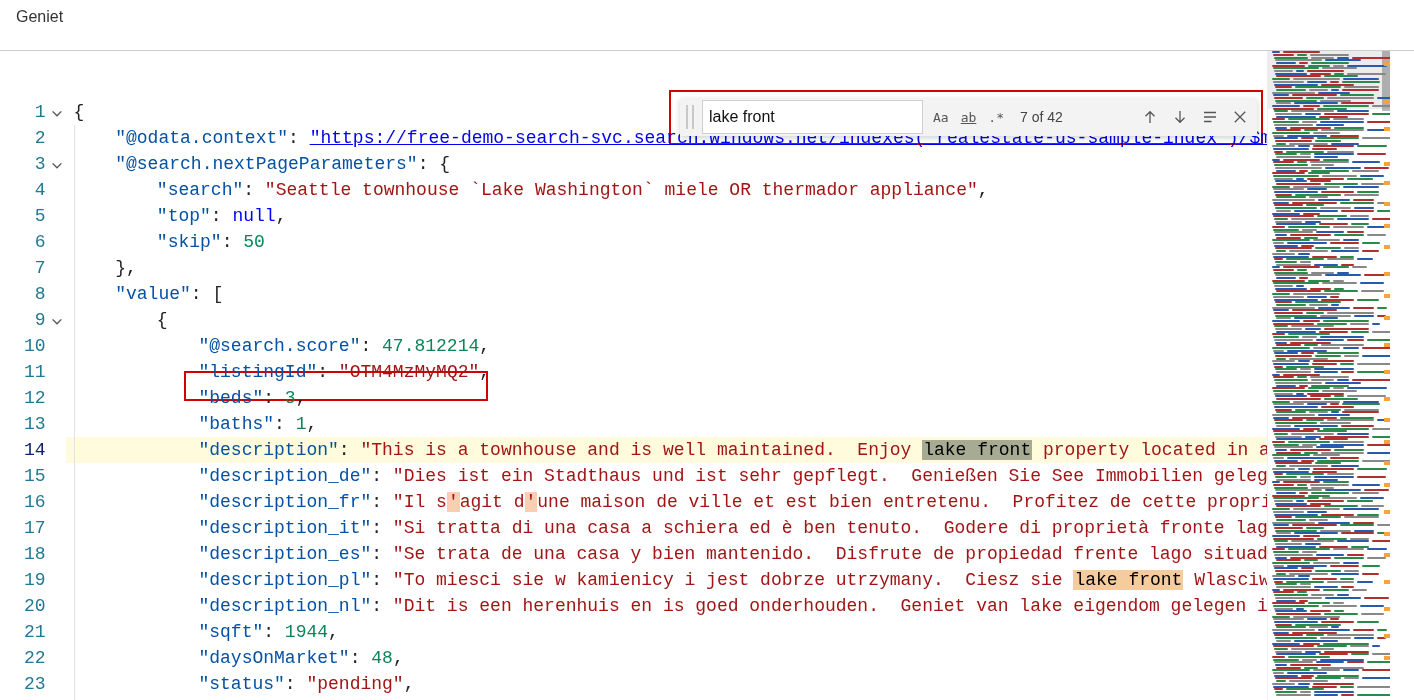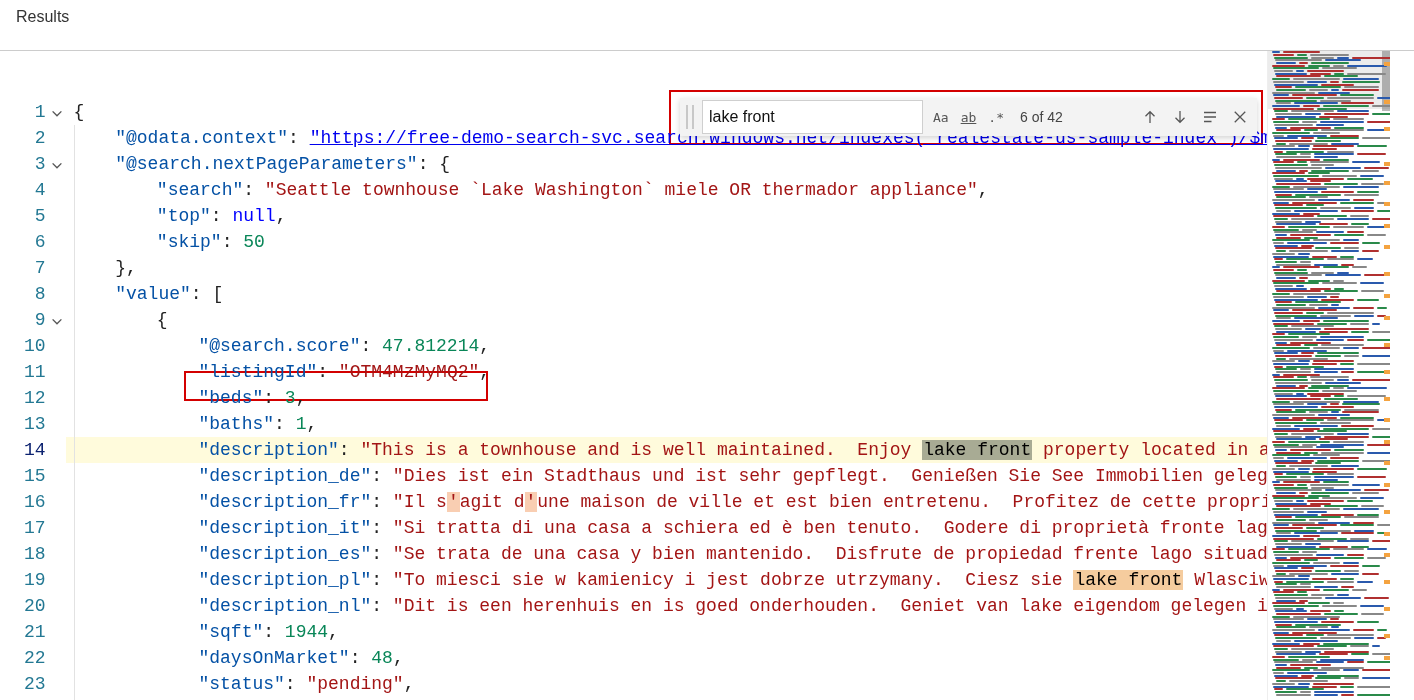--- a/index.html
+++ b/index.html
@@ -170,35 +170,35 @@
     position: absolute;
     right: -2px; top: 0;
     width: 10px; height: 60px;
     background: rgba(100,100,100,.45);
   }
 </style>
 </head>
 <body>
 
 <div class="header">
-  <span>Results</span>
+  <span>Geniet</span>
 </div>
 
 <div class="panel">
 
   <div class="redbox redbox-findbar"></div>
   <div class="redbox redbox-score"></div>
 
   <div class="findbar">
     <div class="grip"></div>
     <input class="search" value="lake front" style="">
     <span class="txticon">Aa</span>
     <span class="txticon ab-icon">ab</span>
     <span class="txticon">.*</span>
-    <span class="count">6 of 42</span>
+    <span class="count">7 of 42</span>
     <span class="spacer"></span>
     <span class="iconbtn">
       <svg viewBox="0 0 24 24">
           <path d="M12 20 V5 M6 11 l6 -6 l6 6"></path>
         </svg>
     </span>
     <span class="iconbtn">
       <svg viewBox="0 0 24 24">
           <path d="M12 4 V19 M6 13 l6 6 l6 -6"></path>
         </svg>

